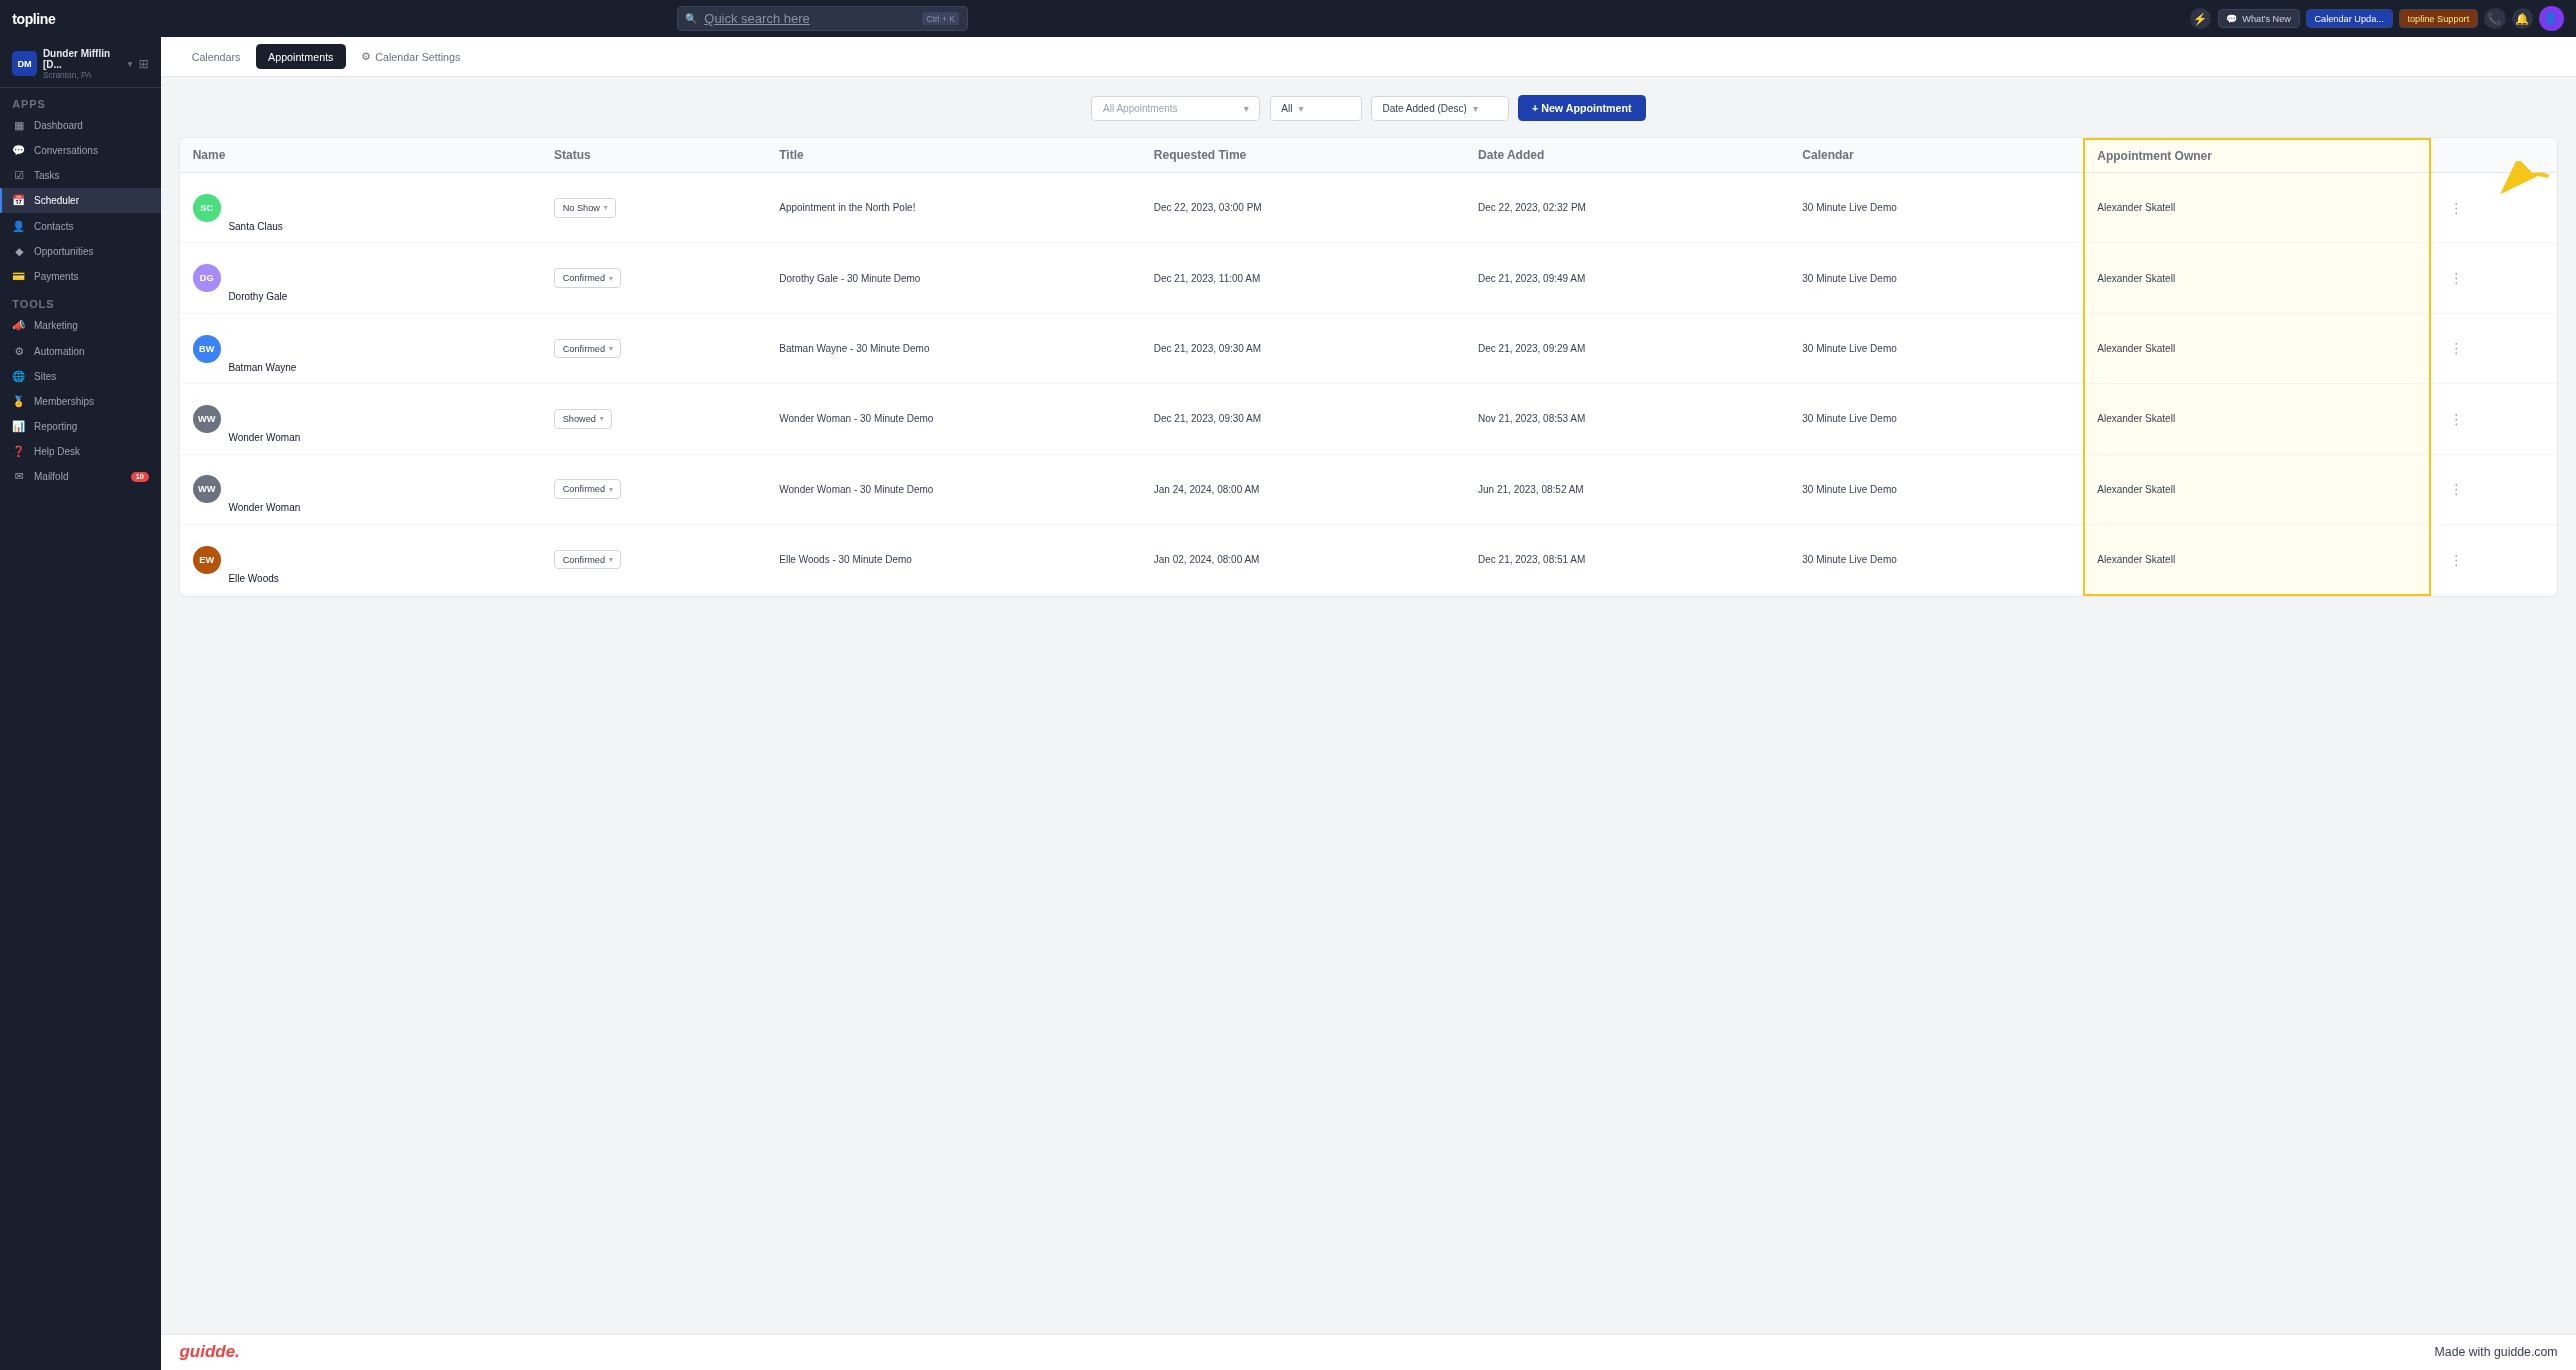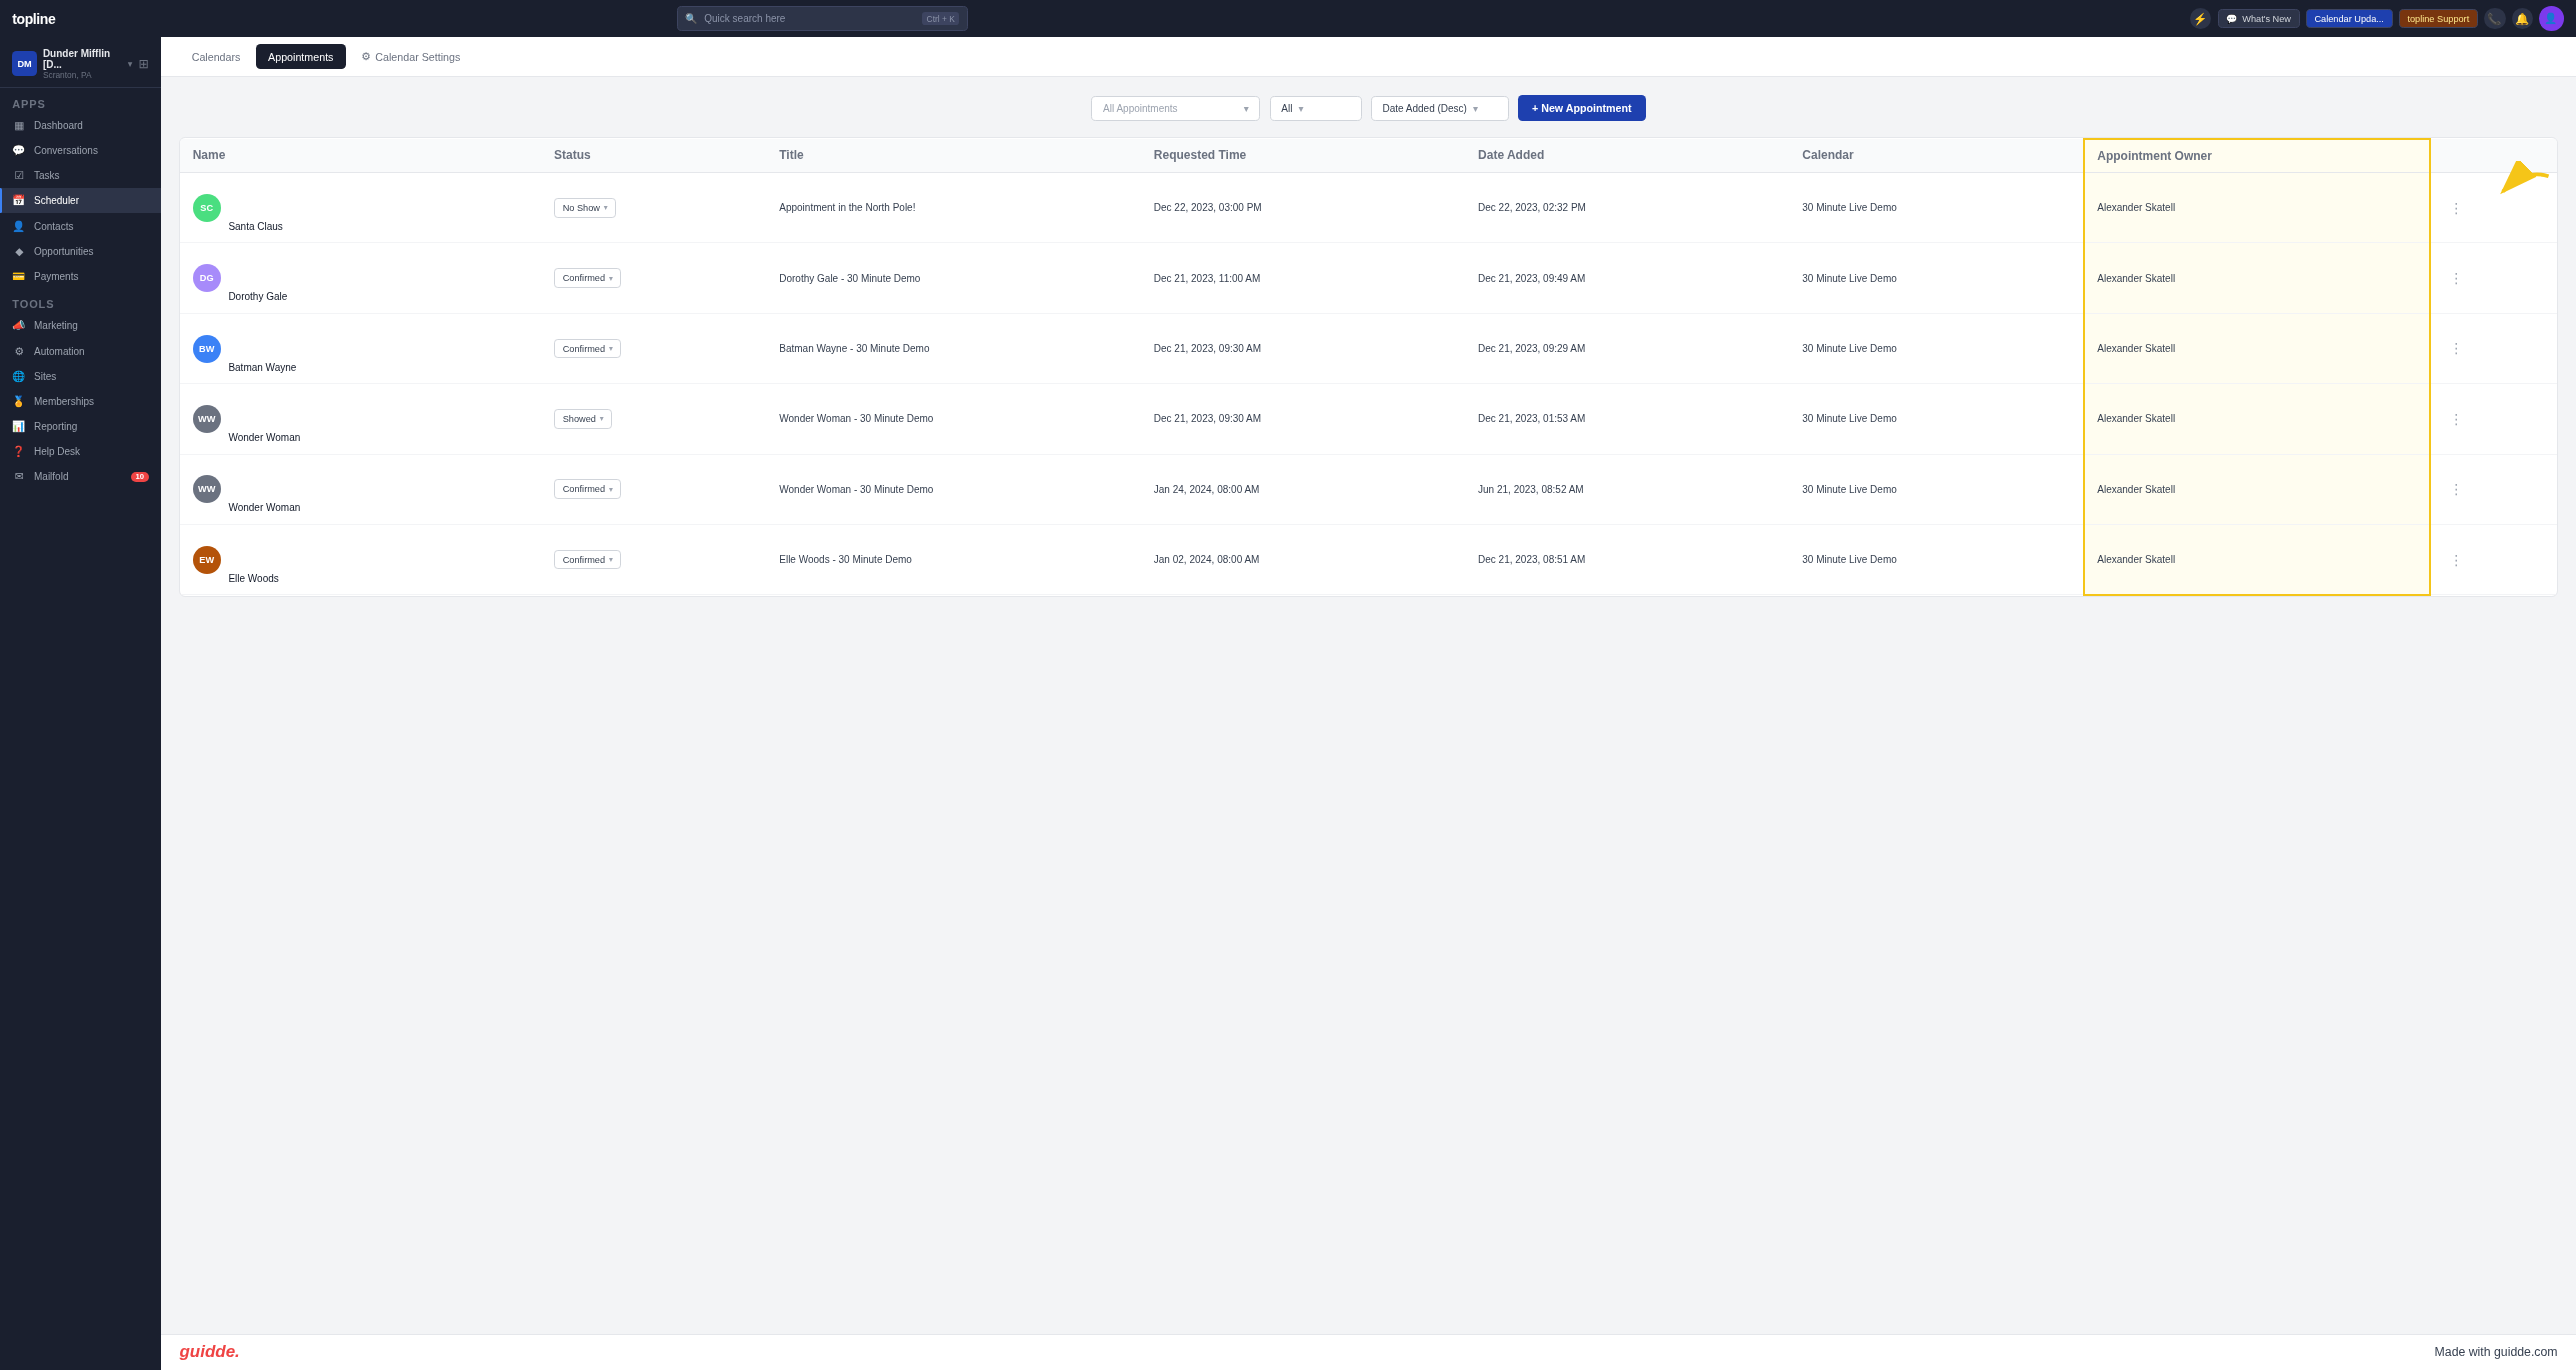--- a/index.html
+++ b/index.html
@@ -354,21 +354,21 @@
       color: #374151;
     }
   </style>
 </head>
 <body>
 
 <nav class="topnav">
   <span class="topnav-logo">topline</span>
   <div class="topnav-search">
     <span>🔍</span>
-    <span style="color:#8b93a8; font-size:10px;">Quick search here</span>
+    <span style="color:#8b93a8; font-size:13px;text-decoration:underline;">Quick search here</span>
     <span class="topnav-search-shortcut">Ctrl + K</span>
   </div>
   <div class="topnav-right">
     <div class="topnav-icon">⚡</div>
     <div class="topnav-btn whats-new">
       <span>💬</span>
       <span>What's New</span>
     </div>
     <div class="topnav-btn calendar-update">
       <span>Calendar Upda...</span>
@@ -582,21 +582,21 @@
       </div>
     </td>
     <td>
       <div class="status-badge">
         Showed
         <span class="chevron">▾</span>
       </div>
     </td>
     <td style="max-width:153px;">Wonder Woman - 30 Minute Demo</td>
     <td>Dec 21, 2023, 09:30 AM</td>
-    <td>Dec 21, 2023, 01:53 AM</td>
+    <td>Nov 21, 2023, 08:53 AM</td>
     <td>30 Minute Live Demo</td>
     <td style="border-left:2.3px solid #f5c518; border-right:2.3px solid #f5c518; background:#fffdf0; ">Alexander Skatell</td>
     <td>
       <span class="three-dots">⋮</span>
     </td>
   </tr>
               <tr>
     <td>
       <div class="name-cell">
         <div class="avatar-circle" style="background:#6b7280;">WW</div>

